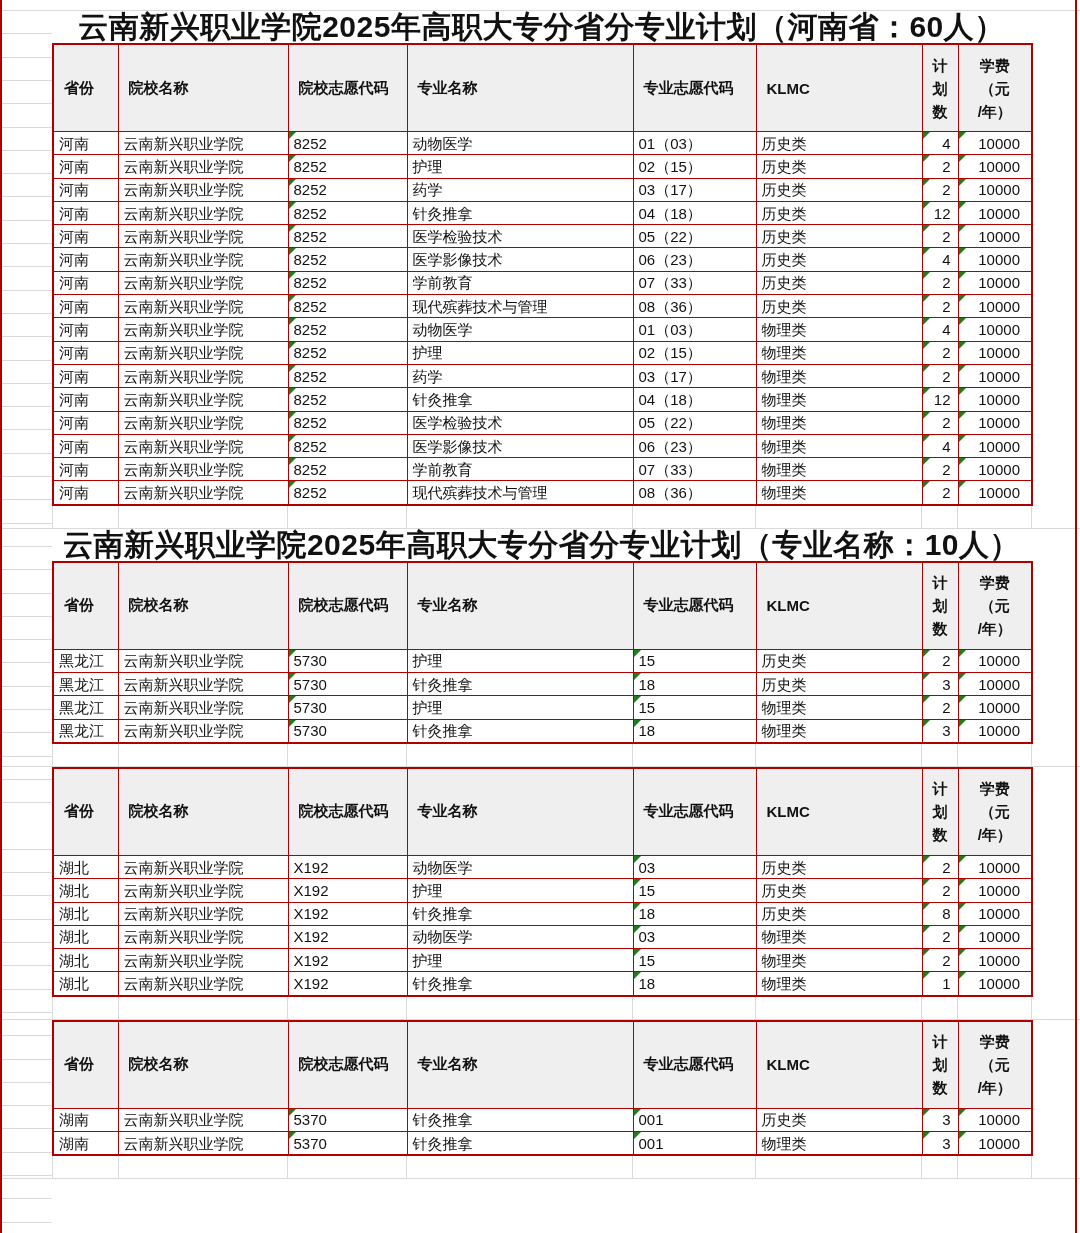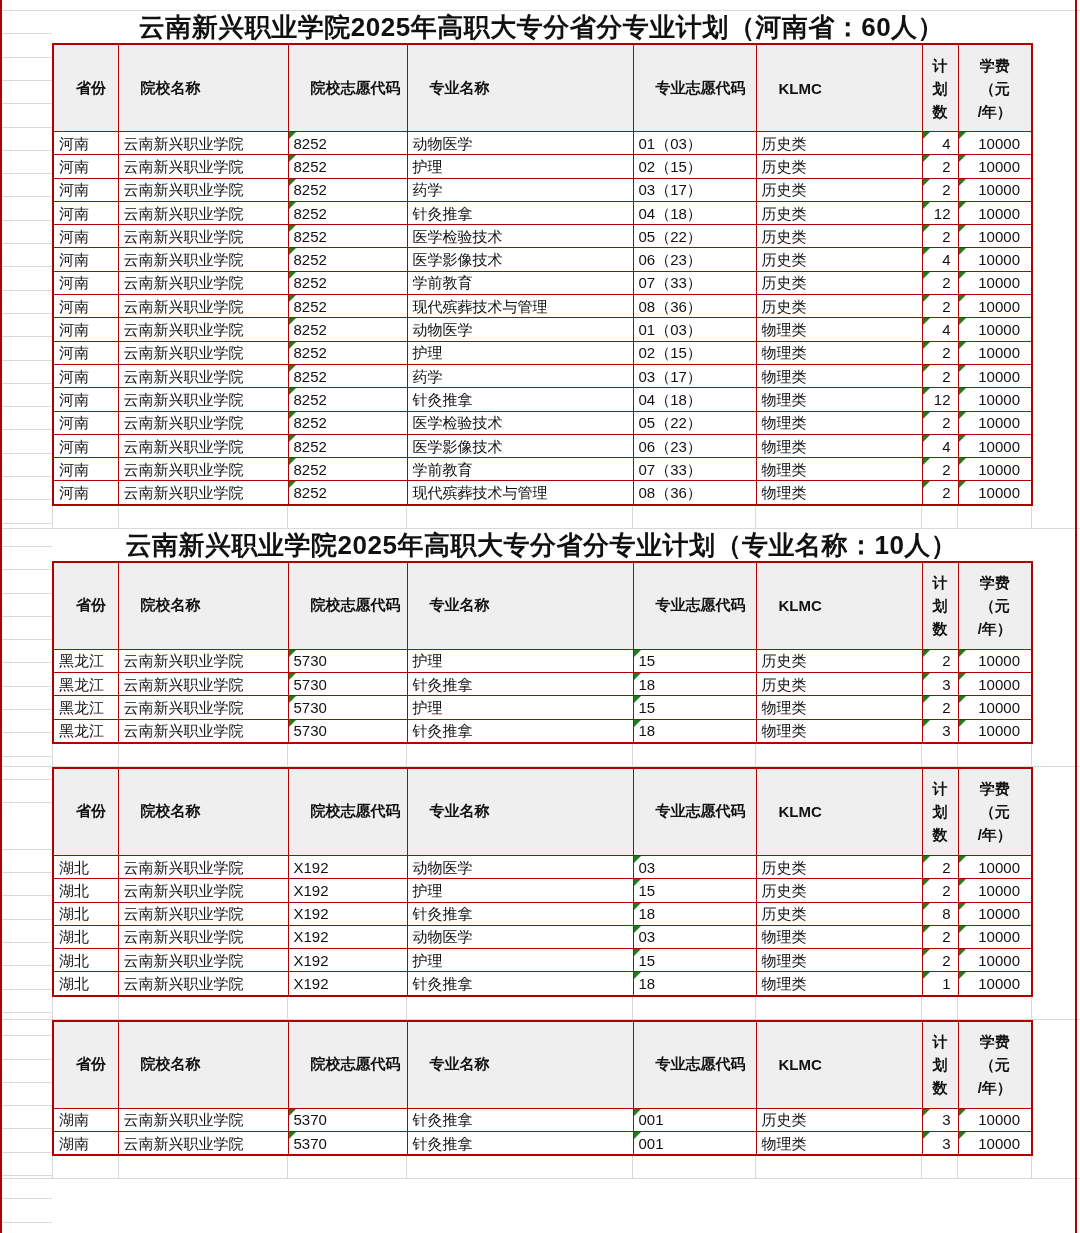--- a/index.html
+++ b/index.html
@@ -12,28 +12,28 @@
   
   .left-strip{position:absolute;left:0;top:11px;width:52px;height:1222px;z-index:0;
     background:repeating-linear-gradient(to bottom,transparent 0px,transparent 22.3px,var(--grid) 22.3px,var(--grid) 23.3px);}
   
   .edge-line{position:absolute;top:0;height:1233px;width:2px;background:var(--red);z-index:3;}
   .edge-line.left{left:0;}
   .edge-line.right{left:1075px;}
   .content{position:relative;z-index:1;}
   .top-spacer{height:10px;border-bottom:1px solid var(--grid);}
   .block{margin-left:52px;width:979px;}
-  .title{height:32px;line-height:32px;text-align:center;font-weight:bold;font-size:26px;
+  .title{height:32px;line-height:32px;text-align:center;font-weight:bold;font-size:30px;
          letter-spacing:.5px;white-space:nowrap;}
   table{border-collapse:collapse;table-layout:fixed;width:979px;border:2px solid var(--red);}
   col.c1{width:65px}col.c2{width:170px}col.c3{width:119px}col.c4{width:226px}
   col.c5{width:123px}col.c6{width:166px}col.c7{width:36px}col.c8{width:74px}
   th,td{border:1px solid var(--red);overflow:hidden;white-space:nowrap;position:relative;}
   th{height:86px;background:var(--hdr);font-weight:bold;font-size:15px;text-align:left;
-     padding:0 0 0 22px;vertical-align:middle;}
+     padding:0 0 0 10px;vertical-align:middle;}
   th.center{text-align:center;padding:0;white-space:pre-line;line-height:23px;}
   td{height:22.3px;font-size:15px;line-height:21px;padding:0 4px 0 5px;vertical-align:middle;}
   td.num{text-align:right;padding-right:7px;}
   td.num2{text-align:right;padding-right:11px;margin-top:20px;}
   .tri-icon{position:absolute;top:0;left:0;width:0;height:0;
     border-style:solid;border-width:7px 7px 0 0;
     border-color:var(--green) transparent transparent transparent;}
   
   .gap{height:22px;width:1080px;border-bottom:1px solid var(--grid);
     background-image:linear-gradient(var(--grid),var(--grid)),linear-gradient(var(--grid),var(--grid)),

